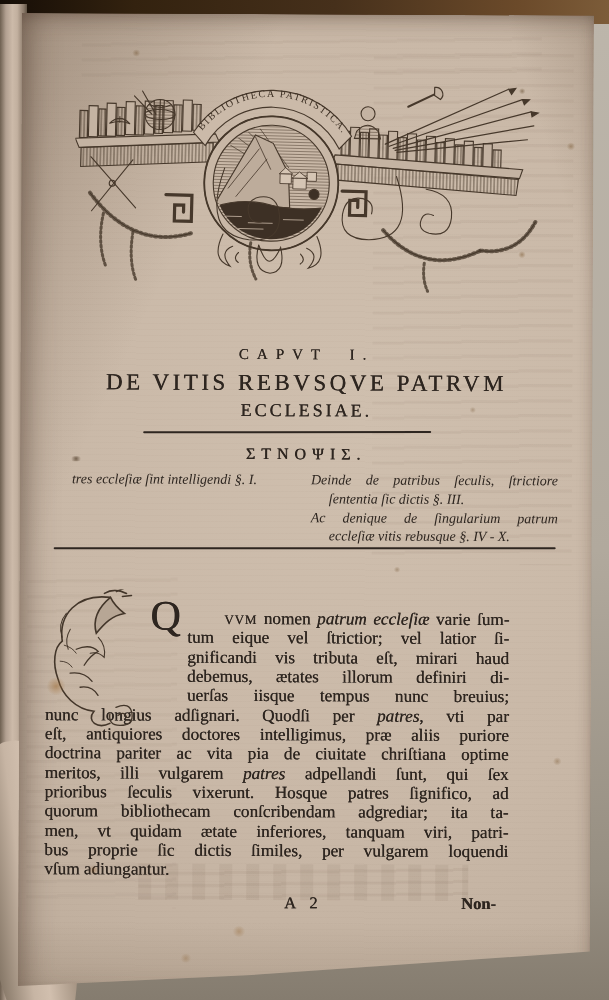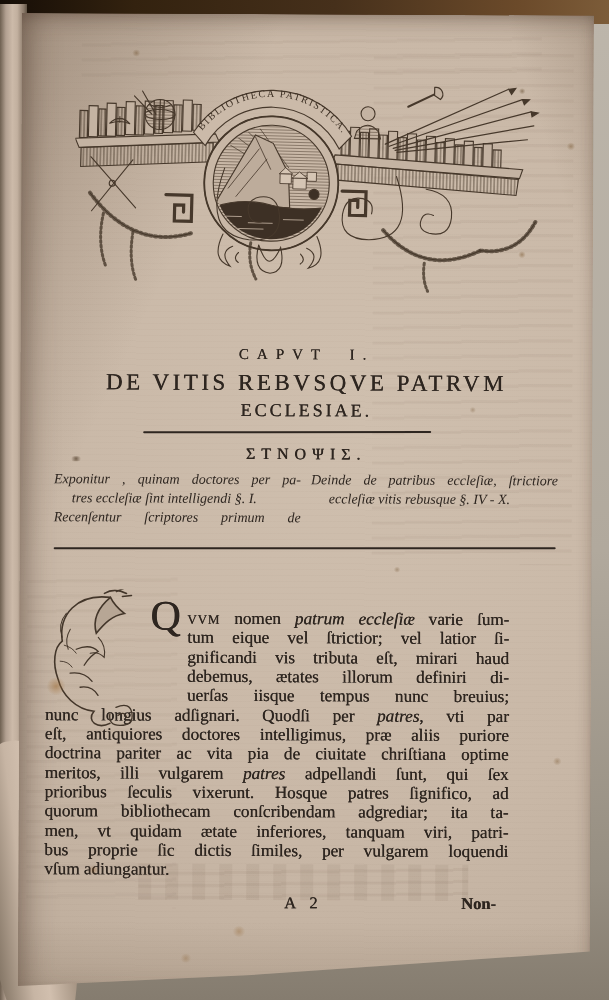--- a/index.html
+++ b/index.html
@@ -65,21 +65,21 @@
   .bodyblock{position:absolute;left:26px;top:560px;width:464px;}
   .init-ornament{position:absolute;left:0;top:16px;width:102px;height:140px;}
   .dropcap{position:absolute;left:105px;top:21px;font-size:42px;line-height:1;
     text-shadow:.4px 0 0 currentColor;}
   .bodylines{padding-top:35px;font-size:17.2px;line-height:19.35px;
     text-shadow:.25px 0 0 currentColor;}
   .bline{text-align:justify;text-align-last:justify;height:19.35px;overflow:visible;}
   .bline.beside{margin-left:142px;}
   .bline.lastline{text-align-last:left;}
   .bline .it{font-style:italic;}
-  .bline .sc{font-size:.76em;letter-spacing:.8px;}
+  .bline .sc{font-size:.76em;letter-spacing:.8px;margin-left:37px;}
   
   .footer{position:absolute;left:26px;top:879px;width:464px;height:24px;
     font-size:16.5px;text-shadow:.3px 0 0 currentColor;}
   .sig{position:absolute;left:240px;letter-spacing:5px;}
   .catch{position:absolute;left:417px;font-weight:bold;}
   svg text{font-family:"Liberation Serif",serif;}
 </style>
 </head>
 <body>
 
@@ -235,26 +235,26 @@
     <div class="chapter">
       <div class="caput">CAPVT I.</div>
       <div class="title">DE VITIS REBVSQVE PATRVM</div>
       <div class="subtitle">ECCLESIAE.</div>
     </div>
     <div class="rule rule1"></div>
 
     <div class="syn-head">ΣΤΝΟΨΙΣ.</div>
     <div class="syn-cols">
       <div class="syn-col">
-        <div class="ln j">Exponitur , quinam doctores per pa-</div>
         <div class="ln cont">tres eccleſiæ ſint intelligendi §. I.</div>
-        <div class="ln j">Recenſentur ſcriptores primum de</div>
       </div>
       <div class="syn-col">
-        <div class="ln j">Deinde de patribus eccleſiæ, ſtrictiore</div>
+        <div class="ln j">Deinde de patribus ſeculis, ſtrictiore</div>
+        <div class="ln cont">ſententia ſic dictis §. III.</div>
+        <div class="ln j">Ac denique de ſingularium patrum</div>
         <div class="ln cont">eccleſiæ vitis rebusque §. IV - X.</div>
       </div>
     </div>
     <div class="rule rule2"></div>
 
     <div class="bodyblock">
       <svg class="init-ornament" viewBox="0 0 100 140">
         <g stroke="#43362a" fill="none" stroke-width="1.6" stroke-linecap="round">
           <path d="M64,8 C30,4 12,26 16,52 C8,58 6,74 12,90 C16,106 30,120 48,122 C40,132 52,140 64,134"></path>
           <path d="M64,8 C52,18 46,30 50,44 C58,34 66,26 78,24 C70,18 66,12 64,8 Z" fill="#b7a695"></path>

